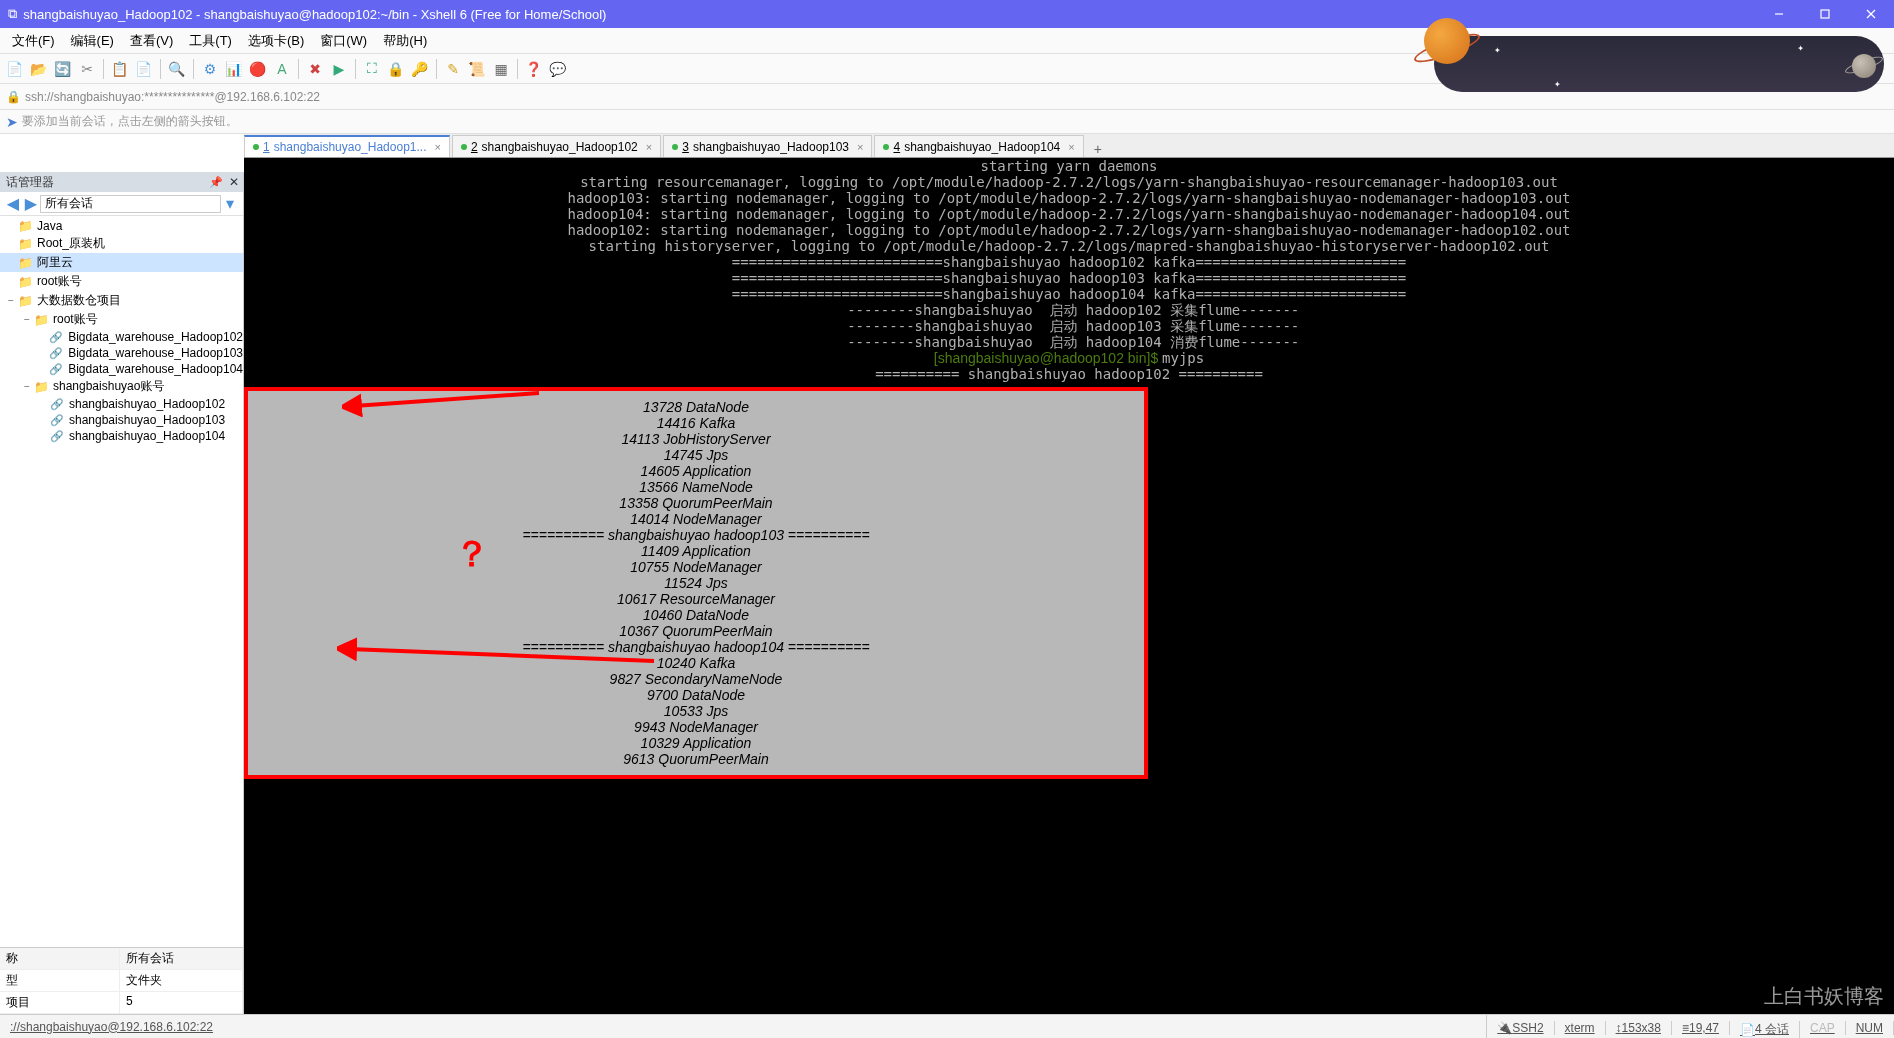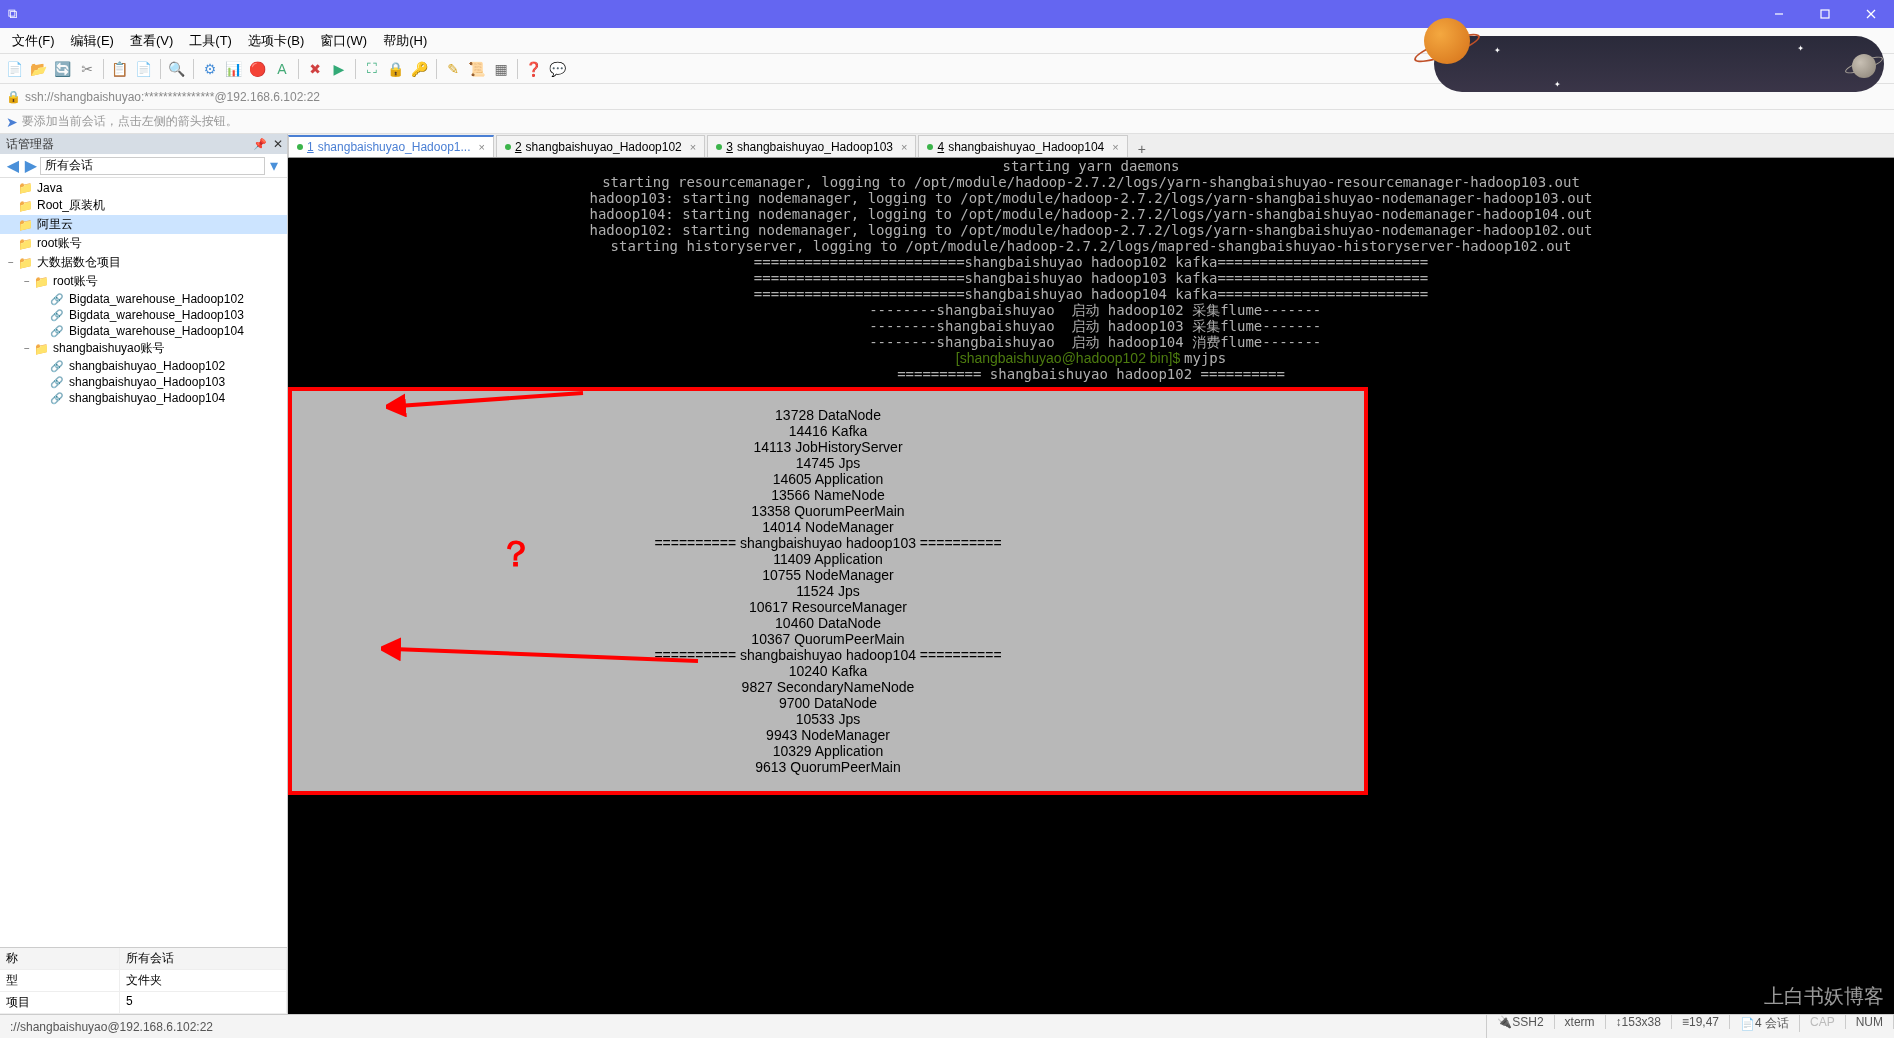--- a/index.html
+++ b/index.html
@@ -25,21 +25,21 @@
 .addr-bar .lock { color: #d4a017; margin-right: 4px; }
 
 
 .hint-bar { background: #fafafa; height: 24px; display: flex; align-items: center; padding: 0 6px; font-size: 12px; color: #999; border-bottom: 1px solid #e0e0e0; }
 .hint-bar .arrow { color: #4a7fd4; margin-right: 4px; font-size: 14px; }
 
 
 .main { display: flex; height: calc(100% - 28px - 26px - 30px - 26px - 24px - 24px); }
 
 
-.sidebar { width: 288px; background: #fff; border-right: 1px solid #ccc; display: flex; flex-direction: column; }
+.sidebar { width: 244px; background: #fff; border-right: 1px solid #ccc; display: flex; flex-direction: column; margin-top: 38px; }
 .side-title { background: #d6dde5; height: 20px; display: flex; align-items: center; padding: 0 6px; font-size: 12px; color: #333; position: relative; }
 .side-title .pin { position: absolute; right: 20px; cursor: pointer; font-size: 11px; }
 .side-title .close { position: absolute; right: 4px; cursor: pointer; font-size: 12px; }
 .side-addr { display: flex; align-items: center; padding: 2px 4px; border-bottom: 1px solid #e0e0e0; }
 .side-addr .arr { width: 18px; text-align: center; color: #4a90d9; cursor: pointer; }
 .side-addr input { flex: 1; border: 1px solid #ccc; padding: 1px 4px; font-size: 12px; }
 .tree { flex: 1; overflow: auto; font-size: 12px; padding: 2px 0; }
 .tree-item { display: flex; align-items: center; padding: 1px 0; cursor: pointer; white-space: nowrap; }
 .tree-item.sel { background: #cce4ff; }
 .tree-item .toggle { width: 14px; text-align: center; color: #666; font-size: 10px; }
@@ -59,47 +59,48 @@
 .tab { height: 22px; padding: 0 8px; display: flex; align-items: center; font-size: 12px; background: #f4f4f4; border: 1px solid #ccc; border-bottom: none; margin-right: 2px; cursor: pointer; gap: 4px; }
 .tab.active { background: #fff; border-top: 2px solid #4a7fd4; color: #4a7fd4; }
 .tab .dot { width: 6px; height: 6px; border-radius: 50%; background: #3bb44a; }
 .tab .x { color: #888; font-size: 11px; margin-left: 4px; }
 .tab-plus { padding: 0 8px; cursor: pointer; color: #666; font-size: 14px; }
 
 .terminal { flex: 1; background: #000; color: #b0b0b0; font-family: "NSimSun","Consolas",monospace; font-size: 14px; line-height: 16px; padding: 0 2px; overflow: hidden; white-space: pre; position: relative; text-align: center; }
 .terminal .prompt { color: #4d7c0f; }
 
 
-.highlight-block { position: absolute; left: 0; top: 229px; width: 1080px; background: #b8b8b8; color: #000; border: 4px solid #ff0000; padding: 16px; }
+.highlight-block { position: absolute; left: 0; top: 229px; width: 904px; background: #b8b8b8; color: #000; border: 4px solid #ff0000; padding: 8px; font-style: italic; }
 .highlight-block .line { padding: 0 2px; }
 
 
 .red-arrow { position: absolute; pointer-events: none; }
 .red-q { position: absolute; color: #ff0000; font-size: 36px; font-weight: bold; font-family: "SimSun"; }
 
 
-.status-bar { position: absolute; bottom: 0; left: 0; right: 0; height: 24px; background: #f4f4f4; border-top: 1px solid #ccc; display: flex; align-items: flex-start; font-size: 12px; color: #555; }
+.status-bar { position: absolute; bottom: 0; left: 0; right: 0; height: 24px; background: #f4f4f4; border-top: 1px solid #ccc; display: flex; align-items: flex-end; font-size: 12px; color: #555; text-decoration: underline; }
 .status-bar .seg { padding: 0 10px; border-right: 1px solid #ccc; height: 100%; display: flex; align-items: center; }
 .status-bar .right { margin-left: auto; display: flex; }
 
 
 .banner { position: absolute; top: 36px; right: 10px; width: 450px; height: 56px; background: linear-gradient(180deg,#2a2a3a,#3a3548); border-radius: 28px; display: flex; align-items: center; justify-content: center; color: #e8e0d4; font-size: 26px; font-family: "KaiTi","STKaiti",serif; z-index: 100; }
 .banner .planet1 { position: absolute; left: -10px; top: -18px; width: 46px; height: 46px; background: radial-gradient(circle at 35% 35%,#f4a840,#d47018); border-radius: 50%; }
 .banner .ring1 { position: absolute; left: -22px; top: 4px; width: 70px; height: 16px; border: 2px solid #c05028; border-radius: 50%; transform: rotate(-20deg); }
 .banner .planet2 { position: absolute; right: 8px; top: 18px; width: 24px; height: 24px; background: radial-gradient(circle at 35% 35%,#c8c0b4,#888074); border-radius: 50%; }
 .banner .ring2 { position: absolute; right: 0px; top: 24px; width: 40px; height: 10px; border: 1px solid #aaa49a; border-radius: 50%; transform: rotate(-20deg); }
 .banner .star { position: absolute; color: #fff; font-size: 8px; }
 
 .watermark { position: absolute; right: 10px; bottom: 28px; color: rgba(255,255,255,0.6); font-size: 20px; font-family: "KaiTi"; z-index: 50; }
 </style>
 </head>
 <body>
 
 <div class="title-bar">
   <span style="margin-right:6px;">⧉</span>
+  <span>shangbaishuyao_Hadoop102 - shangbaishuyao@hadoop102:~/bin - Xshell 6 (Free for Home/School)</span>
   <div class="controls">
     <div>
         <svg viewBox="0 0 12 12">
           <line x1="2" y1="6" x2="10" y2="6" stroke="#fff" stroke-width="1.2"></line>
         </svg>
       </div>
     <div>
         <svg viewBox="0 0 12 12">
           <rect x="2" y="2" width="8" height="8" fill="none" stroke="#fff" stroke-width="1.2"></rect>
         </svg>

